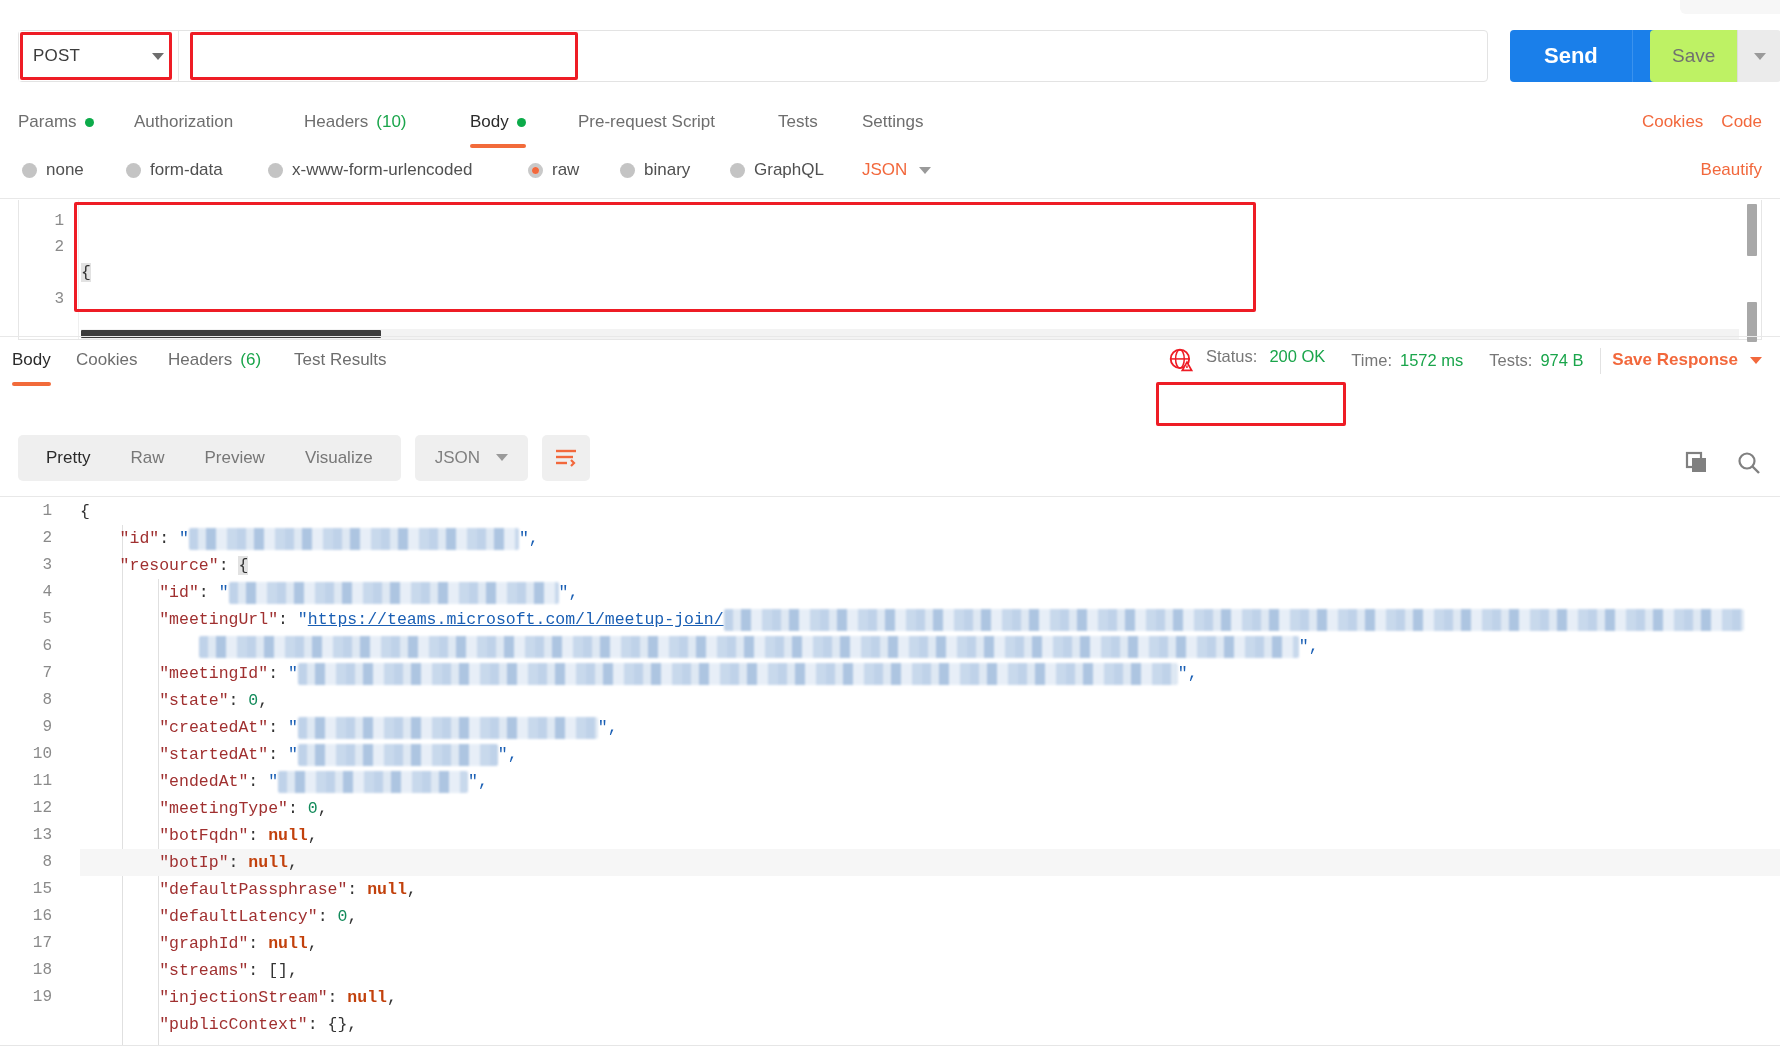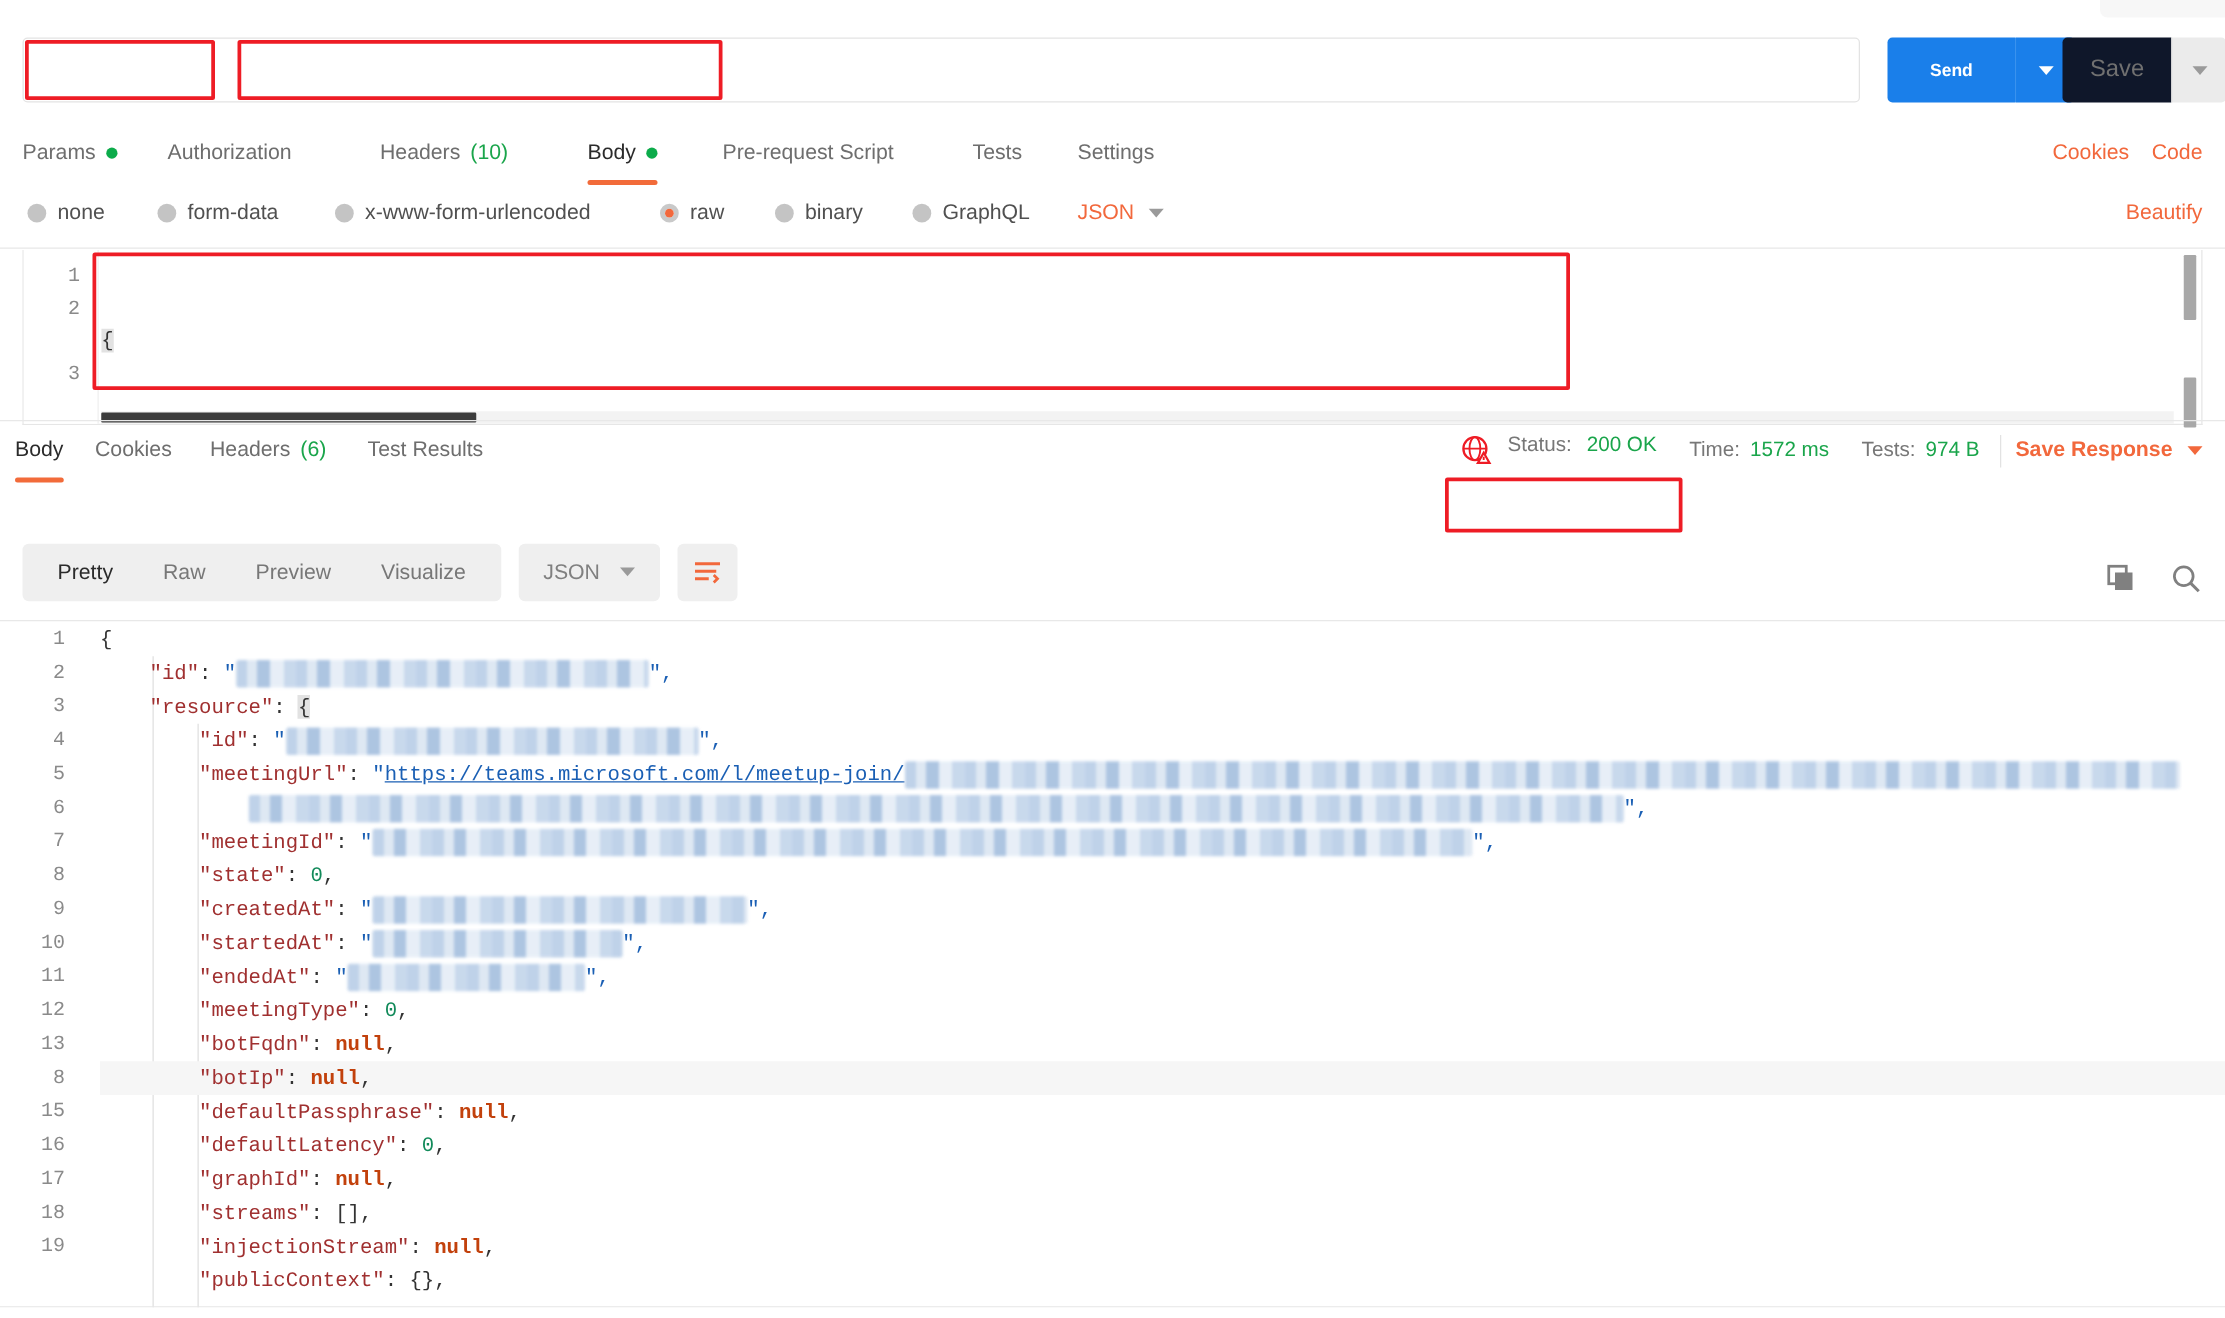--- a/index.html
+++ b/index.html
@@ -39,27 +39,27 @@
   .redact.blue {
      background:
        repeating-linear-gradient(90deg,#bcd0e8 0 9px,#dde7f3 9px 17px,#a9c2e0 17px 27px,#e6eef7 27px 38px,#c6d7ec 38px 48px);
      filter: blur(1.1px);
   }
   
   .annot { position:absolute; border:3px solid #ee1c25; border-radius:2px; pointer-events:none; }
 
   
   .sendwrap { position:absolute; left:1510px; top:30px; display:flex; align-items:stretch; height:52px; }
-  .send { background:#1a7fea; color:#fff; font-size:14px; font-weight:bold;
+  .send { background:#1a7fea; color:#fff; font-size:22px; font-weight:bold;
      display:flex; align-items:center; padding:16px 34px; border-radius:4px 0 0 4px; cursor:pointer; }
   .senddd { background:#1a7fea; width:48px; border-radius:0 4px 4px 0;
      display:flex; align-items:center; justify-content:center; cursor:pointer;
      border-left:1px solid #3a92ee; }
   .savewrap { position:absolute; left:1650px; top:30px; display:flex; align-items:stretch; height:52px; }
-  .save { background:#0f172a; color:#707070; font-size:19px; display:flex; align-items:center;
+  .save { background:#bef264; color:#707070; font-size:19px; display:flex; align-items:center;
      padding:12px 22px; border-radius:4px 0 0 4px; cursor:pointer; }
   .savedd { background:#ebebeb; width:44px; border-radius:0 4px 4px 0; display:flex;
      align-items:center; justify-content:center; cursor:pointer; border-left:1px solid #dcdcdc; }
 
   
   .reqtabs { position:absolute; left:0; top:100px; width:1780px; height:44px; }
   .tab { position:absolute; top:0; height:44px; display:flex; align-items:center; gap:8px;
      font-size:17px; color:#6e6e6e; cursor:pointer; }
   .tab.active { color:#2b2b2b; }
   .tab .uline { position:absolute; left:0; right:0; bottom:-4px; height:4px; background:#f26b3a; border-radius:2px; }
@@ -134,20 +134,24 @@
 </head>
 <body>
 
 <div class="app">
 
   <div class="topstrip">
     <div class="tabghost"></div>
   </div>
 
   <div class="urlbar">
+    <div class="method">
+      <span class="mlabel">POST</span>
+      <span class="caret dark"></span>
+    </div>
   </div>
   <div class="annot" style="left:20px; top:32px; width:152px; height:48px;"></div>
   <div class="annot" style="left:190px; top:32px; width:388px; height:48px;"></div>
 
   <div class="sendwrap">
     <div class="send">Send</div>
     <div class="senddd">
       <span class="caret white"></span>
     </div>
   </div>

